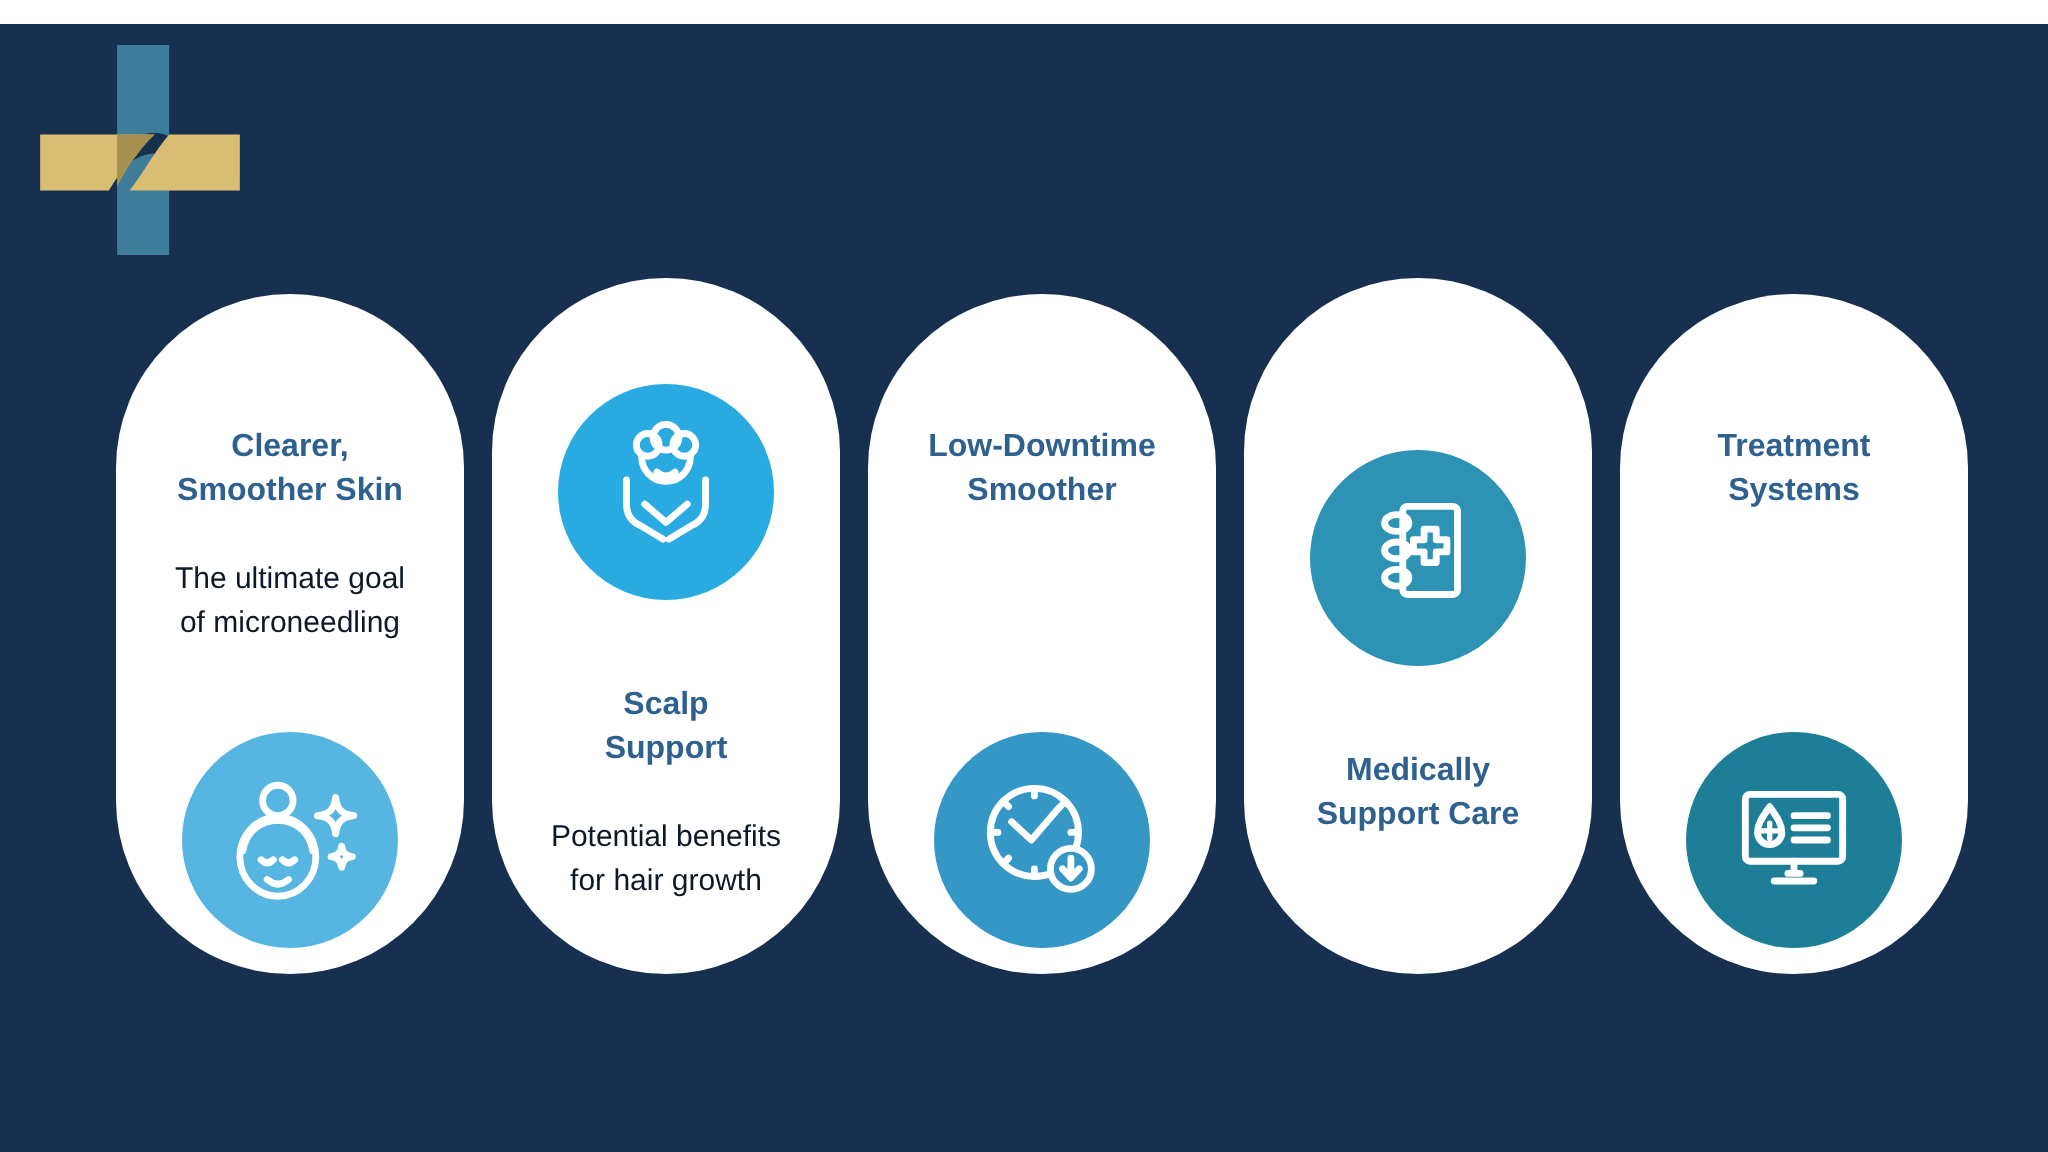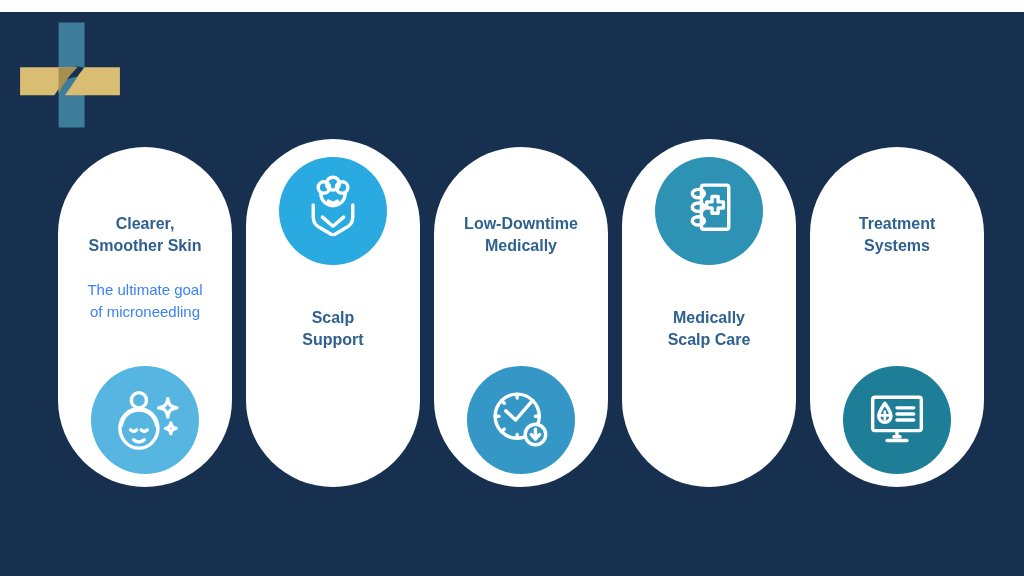--- a/index.html
+++ b/index.html
@@ -8,25 +8,25 @@
   .stage { position:relative; width:1024px; height:576px; background:#173050;margin-top:12px; }
 
   .logo { position:absolute; left:18px; top:8px; width:104px; height:110px; }
 
   .cards { position:absolute; left:58px; top:127px; display:flex; gap:14px; }
 
   .card { width:174px; background:#ffffff; border-radius:90px;
           display:flex; flex-direction:column; align-items:center;
           text-align:center; }
   .card.icon-bottom { height:340px; margin-top:8px; padding-top:66px; }
-  .card.icon-top    { height:348px; padding-top:18px; }
+  .card.icon-top    { height:348px; padding-top:18px;justify-content:center; }
 
   .card-title { font-size:16px; font-weight:bold; color:#2e6190;
                 line-height:22px; white-space:pre-line; }
-  .card-body  { font-size:15px; color:#3b82f6; line-height:22px;
+  .card-body  { font-size:15px; color:#0f172a; line-height:22px;
                 white-space:pre-line; margin-top:22px; }
   .icon-top .card-title { margin-top:42px; }
 
   .spacer { flex:1 1 auto; }
 
   .icon-circle { width:108px; height:108px; border-radius:50%;
                  display:flex; align-items:center; justify-content:center;
                  flex:0 0 auto; }
   .icon-bottom .icon-circle { margin-bottom:13px; }
   .icon-circle svg { display:block; }
@@ -75,25 +75,27 @@
           <circle cx="62" cy="19" r="7.5"></circle>
           <path d="M34,27 a16,16 0 0 0 32,0"></path>
           <path d="M44,37 q6,5 12,0"></path>
           <path d="M24,42 L24,58 Q24,68 33,72 L48,81"></path>
           <path d="M76,42 L76,58 Q76,68 67,72 L52,81"></path>
           <path d="M36,58 L50,70 L64,58"></path>
         </svg>
       </div>
       <div class="card-title">Scalp
 Support</div>
+      <div class="card-body">Potential benefits
+for hair growth</div>
     </div>
 
     <div class="card icon-bottom">
       <div class="card-title">Low-Downtime
-Medically</div>
+Smoother</div>
       <div class="spacer"></div>
       <div class="icon-circle" style="background-color: rgb(53, 151, 198);">
         <svg width="76" height="76" viewBox="0 0 100 100" fill="none" stroke="#ffffff" stroke-width="4.5" stroke-linecap="round" stroke-linejoin="round">
           <circle cx="45" cy="45" r="29"></circle>
           <path d="M45,16 V21"></path>
             <path d="M45,69 V74"></path>
           <path d="M16,45 H21"></path>
             <path d="M69,45 H74"></path>
           <path d="M24.5,24.5 L28,28"></path>
             <path d="M65.5,24.5 L62,28"></path>
@@ -110,21 +112,21 @@
       <div class="icon-circle" style="background-color: rgb(45, 146, 179);">
         <svg width="76" height="76" viewBox="0 0 100 100" fill="none" stroke="#ffffff" stroke-width="4.5" stroke-linecap="round" stroke-linejoin="round">
           <rect x="40" y="16" width="36" height="58" rx="3"></rect>
           <ellipse cx="36" cy="27" rx="8" ry="5.5"></ellipse>
           <ellipse cx="36" cy="45" rx="8" ry="5.5"></ellipse>
           <ellipse cx="36" cy="63" rx="8" ry="5.5"></ellipse>
           <path d="M54,31 h8 v7 h7 v8 h-7 v7 h-8 v-7 h-7 v-8 h7 Z"></path>
         </svg>
       </div>
       <div class="card-title">Medically
-Scalp Care</div>
+Support Care</div>
     </div>
 
     <div class="card icon-bottom">
       <div class="card-title">Treatment
 Systems</div>
       <div class="spacer"></div>
       <div class="icon-circle" style="background-color: rgb(31, 126, 151);">
         <svg width="76" height="76" viewBox="0 0 100 100" fill="none" stroke="#ffffff" stroke-width="4.5" stroke-linecap="round" stroke-linejoin="round">
           <rect x="18" y="20" width="64" height="44" rx="3"></rect>
           <path d="M34,28 C38,34 42,39 42,45 a8,8 0 1 1 -16,0 C26,39 30,34 34,28 Z"></path>

